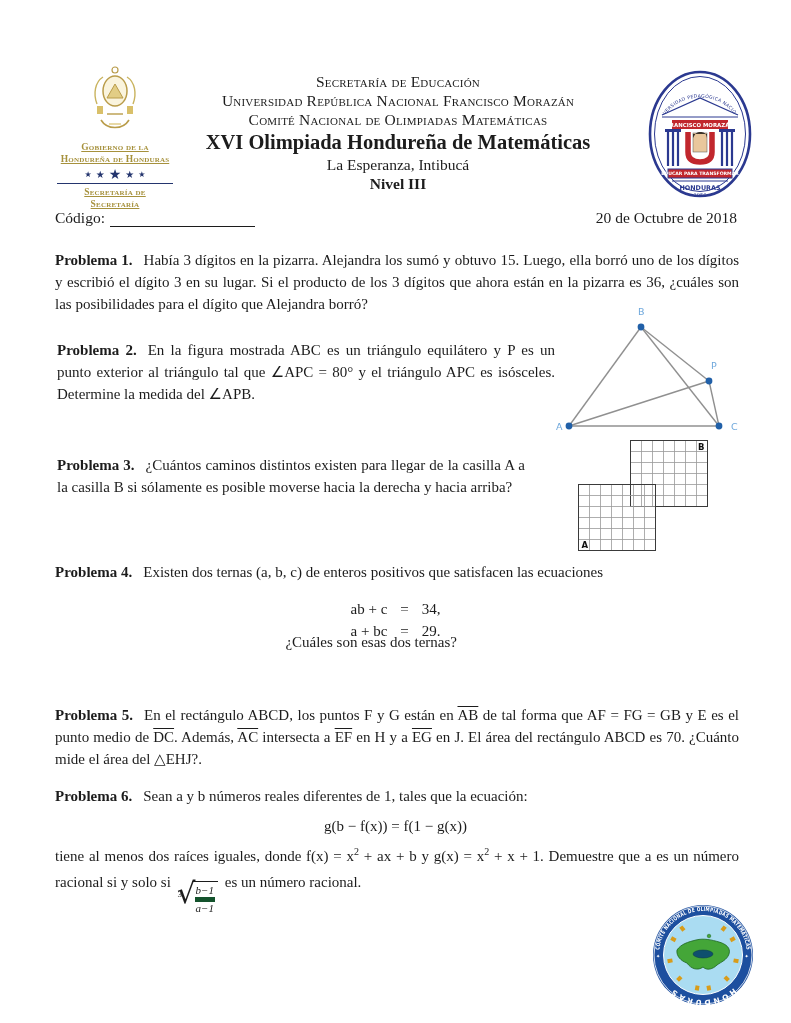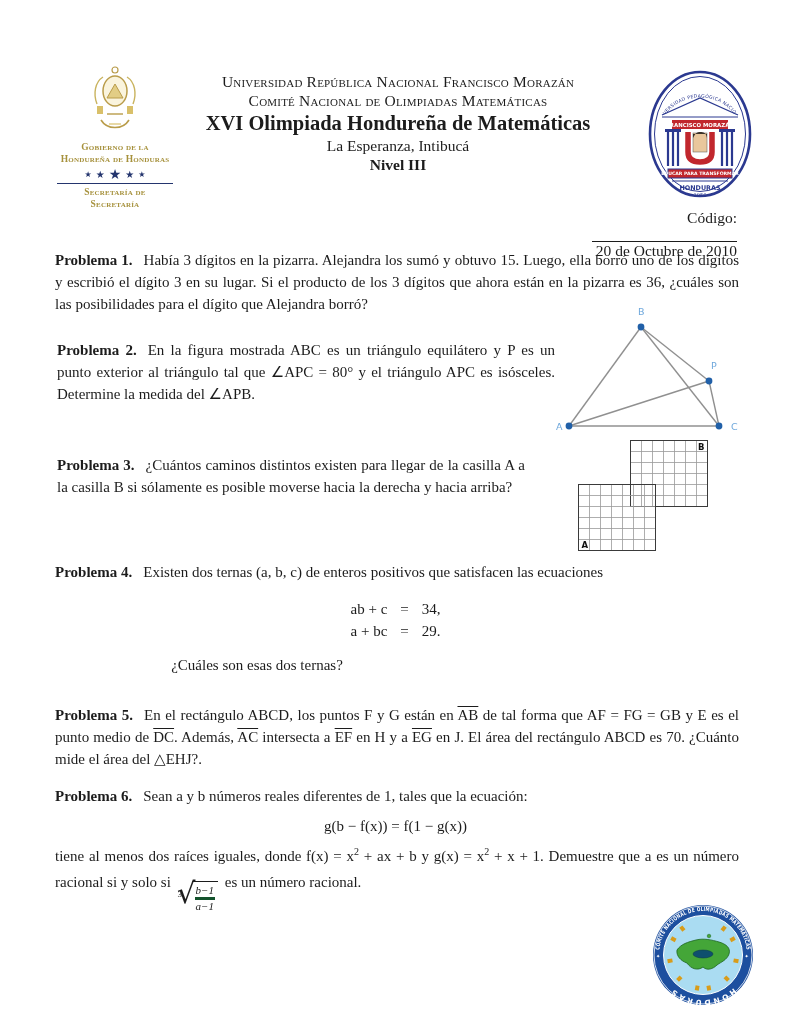--- a/index.html
+++ b/index.html
@@ -12,40 +12,40 @@
   .ovl{text-decoration:overline;}
   .sp{font-size:10px;vertical-align:super;line-height:0;}
   
   .hdr-center{position:absolute;left:165px;top:72px;width:466px;text-align:center;}
   .hc-sc{font-variant:small-caps;font-size:15.5px;line-height:19px;letter-spacing:0.2px;white-space:nowrap;}
   .hc-title{font-size:20.5px;line-height:23px;font-weight:bold;margin:2px 0 1px 0;white-space:nowrap;}
   .hc-loc{font-size:15.5px;line-height:19px;}
   .hc-lvl{font-size:15.5px;line-height:19px;font-weight:bold;}
   
   .gov-seal{position:absolute;left:52px;top:64px;width:126px;text-align:center;}
-  .gs-org{color:#a6913c;font-variant:small-caps;font-size:9.5px;line-height:11.5px;font-weight:bold;letter-spacing:0.2px;}
+  .gs-org{color:#a6913c;font-variant:small-caps;font-size:9.5px;line-height:11.5px;font-weight:bold;letter-spacing:0.2px;text-decoration:underline;}
   .gs-stars{color:#24356e;line-height:14px;margin-top:2px;}
   .gs-stars span{vertical-align:middle;}
   .gs-line{border-top:1.6px solid #24356e;width:116px;margin:1px auto 3px auto;}
   
-  .codigo-row{position:absolute;left:55px;top:209px;width:682px;display:flex;align-items:flex-end;font-size:15.5px;flex-direction:column;}
+  .codigo-row{position:absolute;left:55px;top:209px;width:682px;display:flex;align-items:flex-end;font-size:15.5px;}
   .cod-underline{display:inline-block;width:145px;border-bottom:1.2px solid #1c1c1c;height:14px;margin-left:5px;}
   .cod-spacer{flex:1;}
   
   .eq-wrap{position:absolute;left:0;width:791px;display:flex;justify-content:center;font-size:15px;line-height:21.5px;}
   .eq-grid{display:grid;grid-template-columns:auto auto auto;column-gap:13px;}
   .eq-lhs{text-align:right;}
   .eq-rhs{text-align:left;}
   
   .root{display:inline-flex;align-items:flex-start;vertical-align:-9px;margin:0 3px;}
   .ridx{font-size:9px;position:relative;top:1px;margin-right:-5px;z-index:2;}
   .rsign{font-size:29px;line-height:26px;font-family:"DejaVu Sans",sans-serif;}
   .rtop{border-top:1.4px solid #1c1c1c;margin-left:-4px;padding:2px 3px 0 3px;margin-top:1px;}
   .frac{display:inline-block;text-align:center;font-size:11px;line-height:1.15;font-style:italic;}
-  .frac .num{display:block;border-bottom:3px solid #14532d;padding:0 1px;}
+  .frac .num{display:block;border-bottom:5px solid #14532d;padding:0 1px;}
   .frac .den{display:block;}
   svg text{font-family:"DejaVu Sans",sans-serif;}
 </style>
 </head>
 <body>
 
 <div class="page">
 
   <div class="gov-seal">
     <svg width="64" height="74" viewBox="0 0 64 74">
@@ -68,20 +68,21 @@
       <span style="font-size:14px">★</span>
       <span style="font-size:10px">★</span>
       <span style="font-size:8px">★</span>
     </div>
     <div class="gs-line"></div>
     <div class="gs-org">Secretaría de</div>
     <div class="gs-org">Secretaría</div>
   </div>
 
   <div class="hdr-center">
+    <div class="hc-sc">Secretaría de Educación</div>
     <div class="hc-sc">Universidad República Nacional Francisco Morazán</div>
     <div class="hc-sc">Comité Nacional de Olimpiadas Matemáticas</div>
     <div class="hc-title">XVI Olimpiada Hondureña de Matemáticas</div>
     <div class="hc-loc">La Esperanza, Intibucá</div>
     <div class="hc-lvl">Nivel III</div>
   </div>
 
   <svg class="abs" style="left:646px;top:68px" width="108" height="138" viewBox="0 0 108 138">
     <ellipse cx="54" cy="66" rx="50" ry="62" fill="#ffffff" stroke="#2b3990" stroke-width="2.6"></ellipse>
     <ellipse cx="54" cy="66" rx="45.5" ry="57.5" fill="none" stroke="#2b3990" stroke-width="1"></ellipse>
@@ -112,21 +113,21 @@
     <text x="54" y="107.4" font-size="4.6" font-weight="bold" fill="#ffffff" text-anchor="middle">EDUCAR PARA TRANSFORMAR</text>
     <line x1="26" y1="113" x2="82" y2="113" stroke="#2b3990" stroke-width="1"></line>
     <text x="54" y="122" font-size="6.4" font-weight="bold" fill="#2b3990" text-anchor="middle">HONDURAS</text>
     <text x="54" y="129" font-size="5.2" fill="#2b3990" text-anchor="middle">1956</text>
   </svg>
 
   <div class="codigo-row">
     <span>Código:</span>
     <span class="cod-underline"></span>
     <span class="cod-spacer"></span>
-    <span>20 de Octubre de 2010</span>
+    <span>20 de Octubre de 2018</span>
   </div>
 
   <div class="para" style="left:55px;top:250px;width:684px"><span class="pb">Problema 1.</span>Había 3 dígitos en la pizarra. Alejandra los sumó y obtuvo 15. Luego, ella borró uno de los dígitos y escribió el dígito 3 en su lugar. Si el producto de los 3 dígitos que ahora están en la pizarra es 36, ¿cuáles son las posibilidades para el dígito que Alejandra borró?</div>
 
   <div class="para" style="left:57px;top:340px;width:498px"><span class="pb">Problema 2.</span>En la figura mostrada <span class="vi">ABC</span> es un triángulo equilátero y <span class="vi">P</span> es un punto exterior al triángulo tal que ∠<span class="vi">APC</span> = 80° y el triángulo <span class="vi">APC</span> es isósceles. Determine la medida del ∠<span class="vi">APB</span>.</div>
 
   <svg class="abs" style="left:553px;top:298px" width="200" height="145" viewBox="0 0 200 145">
     <g stroke="#909090" stroke-width="1.4">
       <line x1="16" y1="128" x2="88" y2="29"></line>
       <line x1="16" y1="128" x2="166" y2="128"></line>
@@ -192,21 +193,21 @@
   <div class="eq-wrap" style="top:599px">
     <div class="eq-grid">
       <span class="eq-lhs"><span class="vi">ab</span> + <span class="vi">c</span></span>
       <span>=</span>
       <span class="eq-rhs">34,</span>
       <span class="eq-lhs"><span class="vi">a</span> + <span class="vi">bc</span></span>
       <span>=</span>
       <span class="eq-rhs">29.</span>
     </div>
   </div>
-  <div class="para" style="left:57px;top:655px;width:400px;text-align:center">¿Cuáles son esas dos ternas?</div>
+  <div class="para" style="left:57px;top:632px;width:400px;text-align:right">¿Cuáles son esas dos ternas?</div>
 
   <div class="para" style="left:55px;top:705px;width:684px"><span class="pb">Problema 5.</span>En el rectángulo <span class="vi">ABCD</span>, los puntos <span class="vi">F</span> y <span class="vi">G</span> están en <span class="vi ovl">AB</span> de tal forma que <span class="vi">AF</span> = <span class="vi">FG</span> = <span class="vi">GB</span> y <span class="vi">E</span> es el punto medio de <span class="vi ovl">DC</span>. Además, <span class="vi ovl">AC</span> intersecta a <span class="vi ovl">EF</span> en <span class="vi">H</span> y a <span class="vi ovl">EG</span> en <span class="vi">J</span>. El área del rectángulo <span class="vi">ABCD</span> es 70. ¿Cuánto mide el área del △<span class="vi">EHJ</span>?.</div>
 
   <div class="para" style="left:55px;top:786px;width:684px"><span class="pb">Problema 6.</span>Sean <span class="vi">a</span> y <span class="vi">b</span> números reales diferentes de 1, tales que la ecuación:</div>
   <div class="eq-wrap" style="top:816px">
     <span><span class="vi">g</span>(<span class="vi">b</span> − <span class="vi">f</span>(<span class="vi">x</span>)) = <span class="vi">f</span>(1 − <span class="vi">g</span>(<span class="vi">x</span>))</span>
   </div>
   <div class="para" style="left:55px;top:843px;width:684px;line-height:26px">tiene al menos dos raíces iguales, donde <span class="vi">f</span>(<span class="vi">x</span>) = <span class="vi">x</span><span class="sp">2</span> + <span class="vi">ax</span> + <span class="vi">b</span> y <span class="vi">g</span>(<span class="vi">x</span>) = <span class="vi">x</span><span class="sp">2</span> + <span class="vi">x</span> + 1. Demuestre que <span class="vi">a</span> es un número racional si y solo si <span class="root">
         <span class="ridx">3</span>
         <span class="rsign">√</span>

